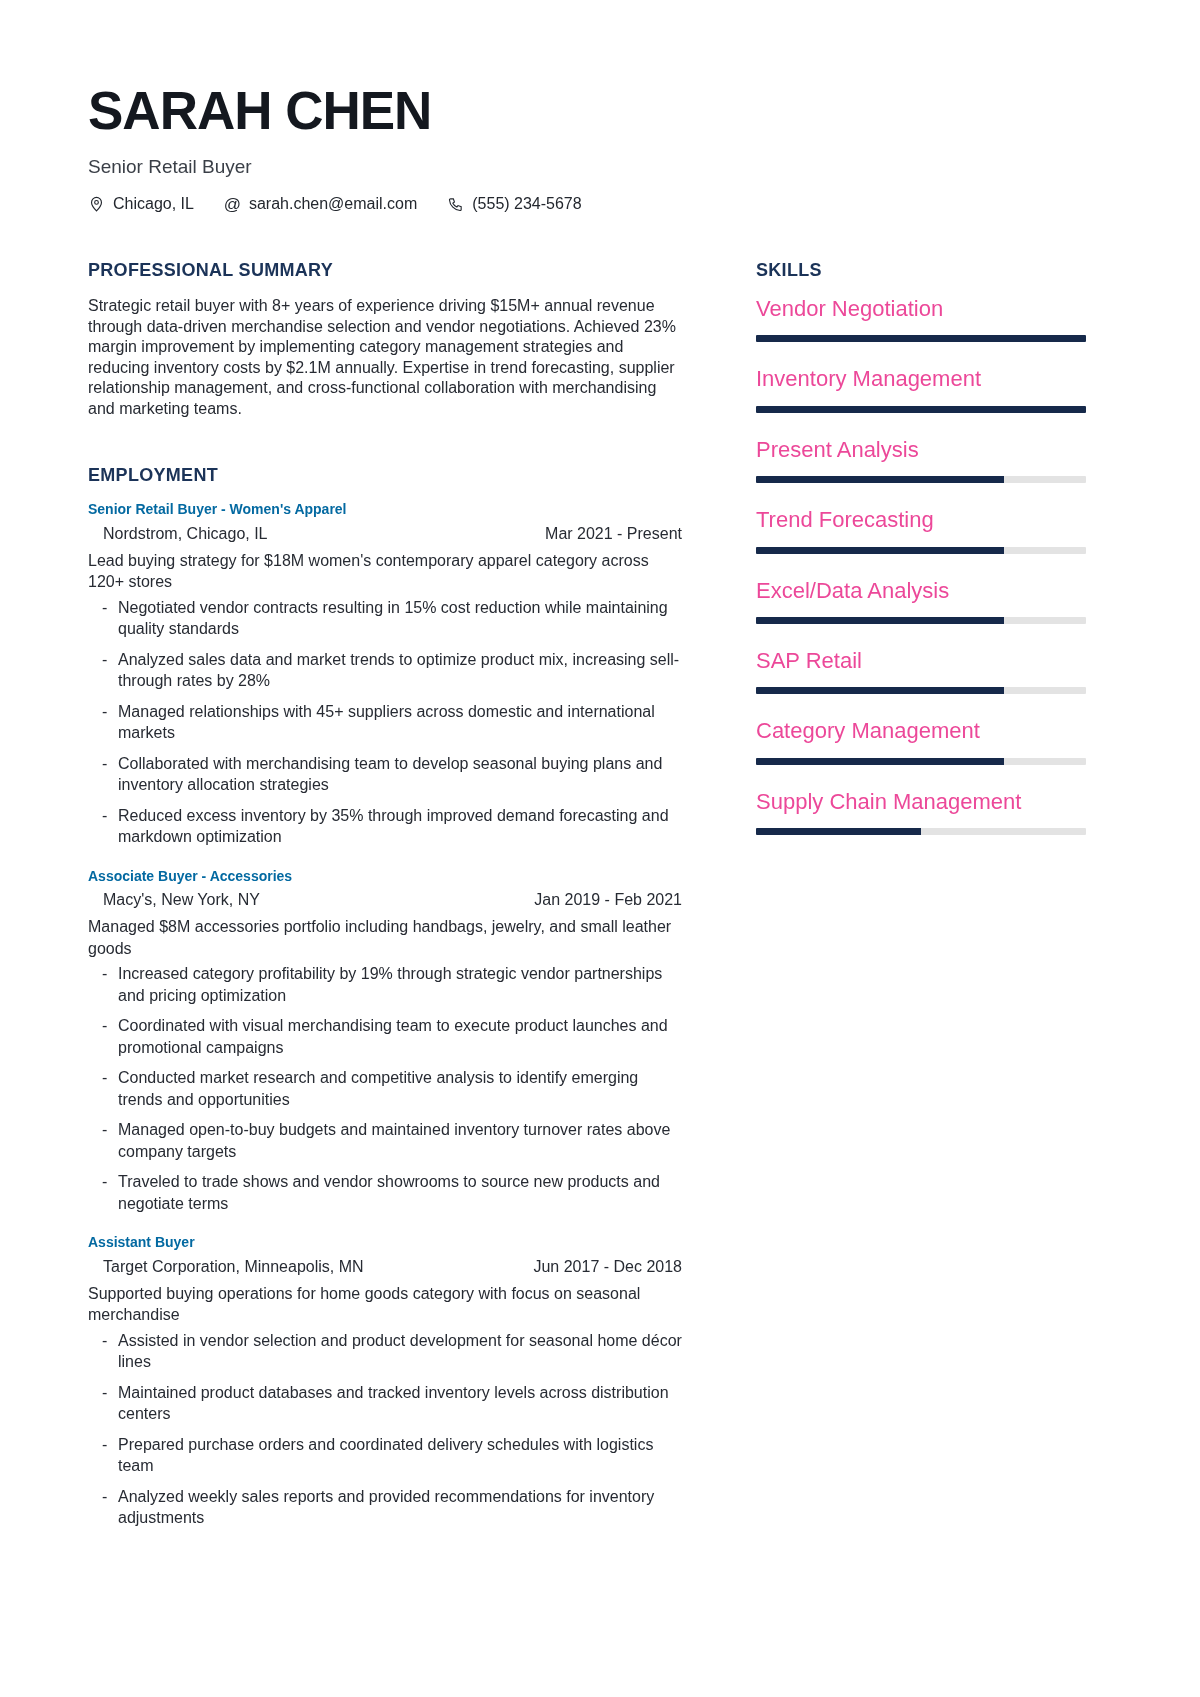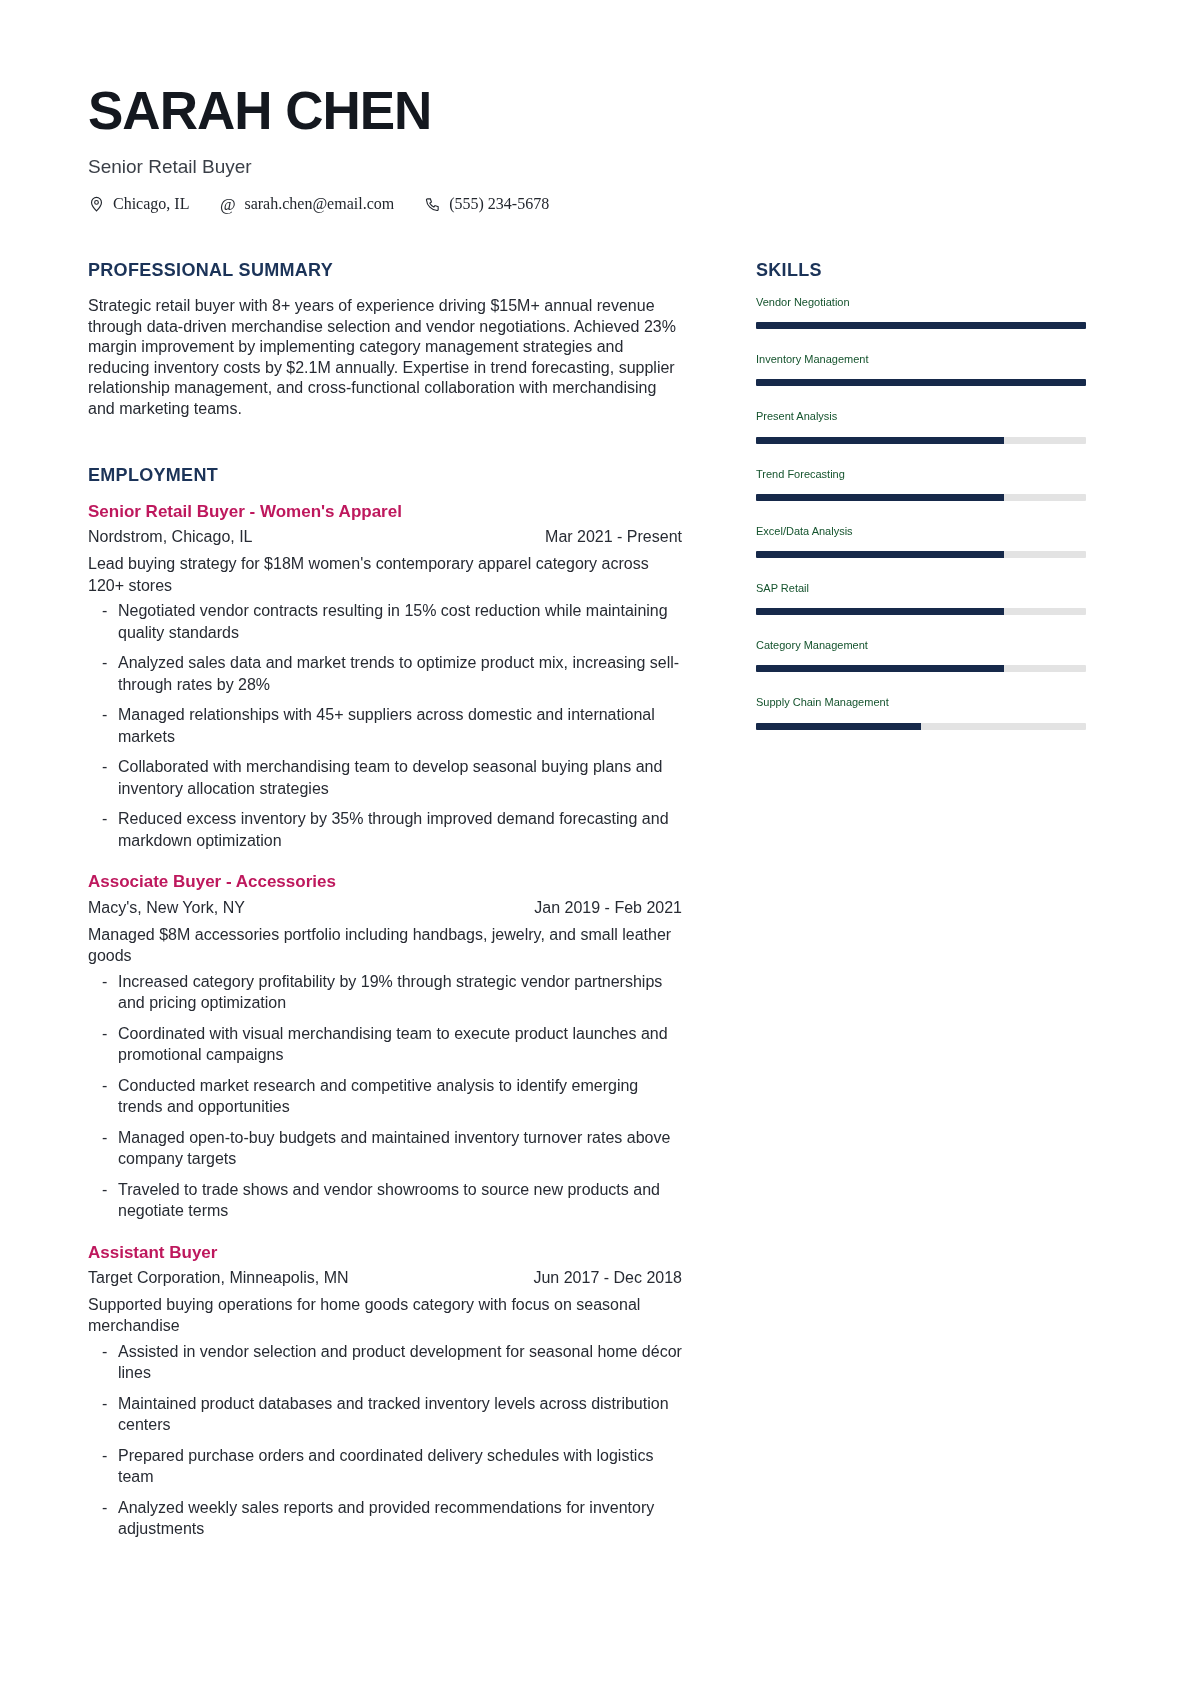--- a/index.html
+++ b/index.html
@@ -17,47 +17,47 @@
     width:1200px;height:1697px;overflow:hidden;background:#fff;
     padding:84px 82px 9px 88px;position:relative;
   }
   
   .name{
     font-size:53px;font-weight:700;color:var(--ink);
     letter-spacing:-1px;line-height:1;
   }
   .subtitle{font-size:19px;color:var(--muted);margin-top:19px;font-weight:400;}
   .contact-row{display:flex;align-items:center;gap:30px;margin-top:17px;font-size:16px;color:#23272e;}
-  .contact-item{display:flex;align-items:center;gap:8px;font-family:Liberation Serif, serif;}
+  .contact-item{display:flex;align-items:center;gap:8px;}
   .cicon{width:17px;height:17px;display:inline-flex;align-items:center;justify-content:center;color:#23272e;flex:0 0 auto;}
   .cicon svg{width:17px;height:17px;stroke:#23272e;fill:none;stroke-width:1.6;}
   .at-glyph{font-size:17px;line-height:1;color:#23272e;}
   
   .main{display:grid;grid-template-columns:594px 330px;column-gap:74px;margin-top:47px;}
   .sec-heading{
     font-size:18px;font-weight:700;color:var(--navy);
     letter-spacing:.3px;margin-bottom:15px;
   }
   .summary-text{font-size:16px;line-height:20.5px;color:var(--body);}
   
   .employment{margin-top:46px;}
   .job{margin-top:20px;}
   .job:first-of-type{margin-top:0;}
-  .job-title{font-size:17px;font-weight:700;color:#be185d;line-height:1.25;}
-  .job-meta{display:flex;justify-content:space-between;align-items:baseline;margin-top:6px;font-size:16px;color:var(--body);}
+  .job-title{font-size:14px;font-weight:700;color:#0369a1;line-height:1.25;}
+  .job-meta{display:flex;justify-content:space-between;align-items:baseline;margin-top:6px;font-size:16px;color:var(--body);margin-left:15px;}
   .job-desc{font-size:16px;line-height:21.5px;margin-top:7px;color:var(--body);}
   ul.bullets{list-style:none;margin-top:4px;}
   ul.bullets li{
     position:relative;padding-left:30px;font-size:16px;line-height:21.5px;
     margin-bottom:9px;color:var(--body);
   }
   ul.bullets li::before{content:"-";position:absolute;left:14px;top:0;}
   
   .skill{margin-bottom:24px;}
-  .skill-name{font-size:11px;color:#14532d;line-height:1.2;}
+  .skill-name{font-size:22px;color:#ec4899;line-height:1.2;}
   .skill-bar{height:7px;background:var(--bar-track);margin-top:13px;border-radius:1px;overflow:hidden;}
   .skill-fill{height:100%;background:var(--bar-fill);}
 </style>
 </head>
 <body>
 
 <div class="page">
 
   <header>
     <h1 class="name">SARAH CHEN</h1>

